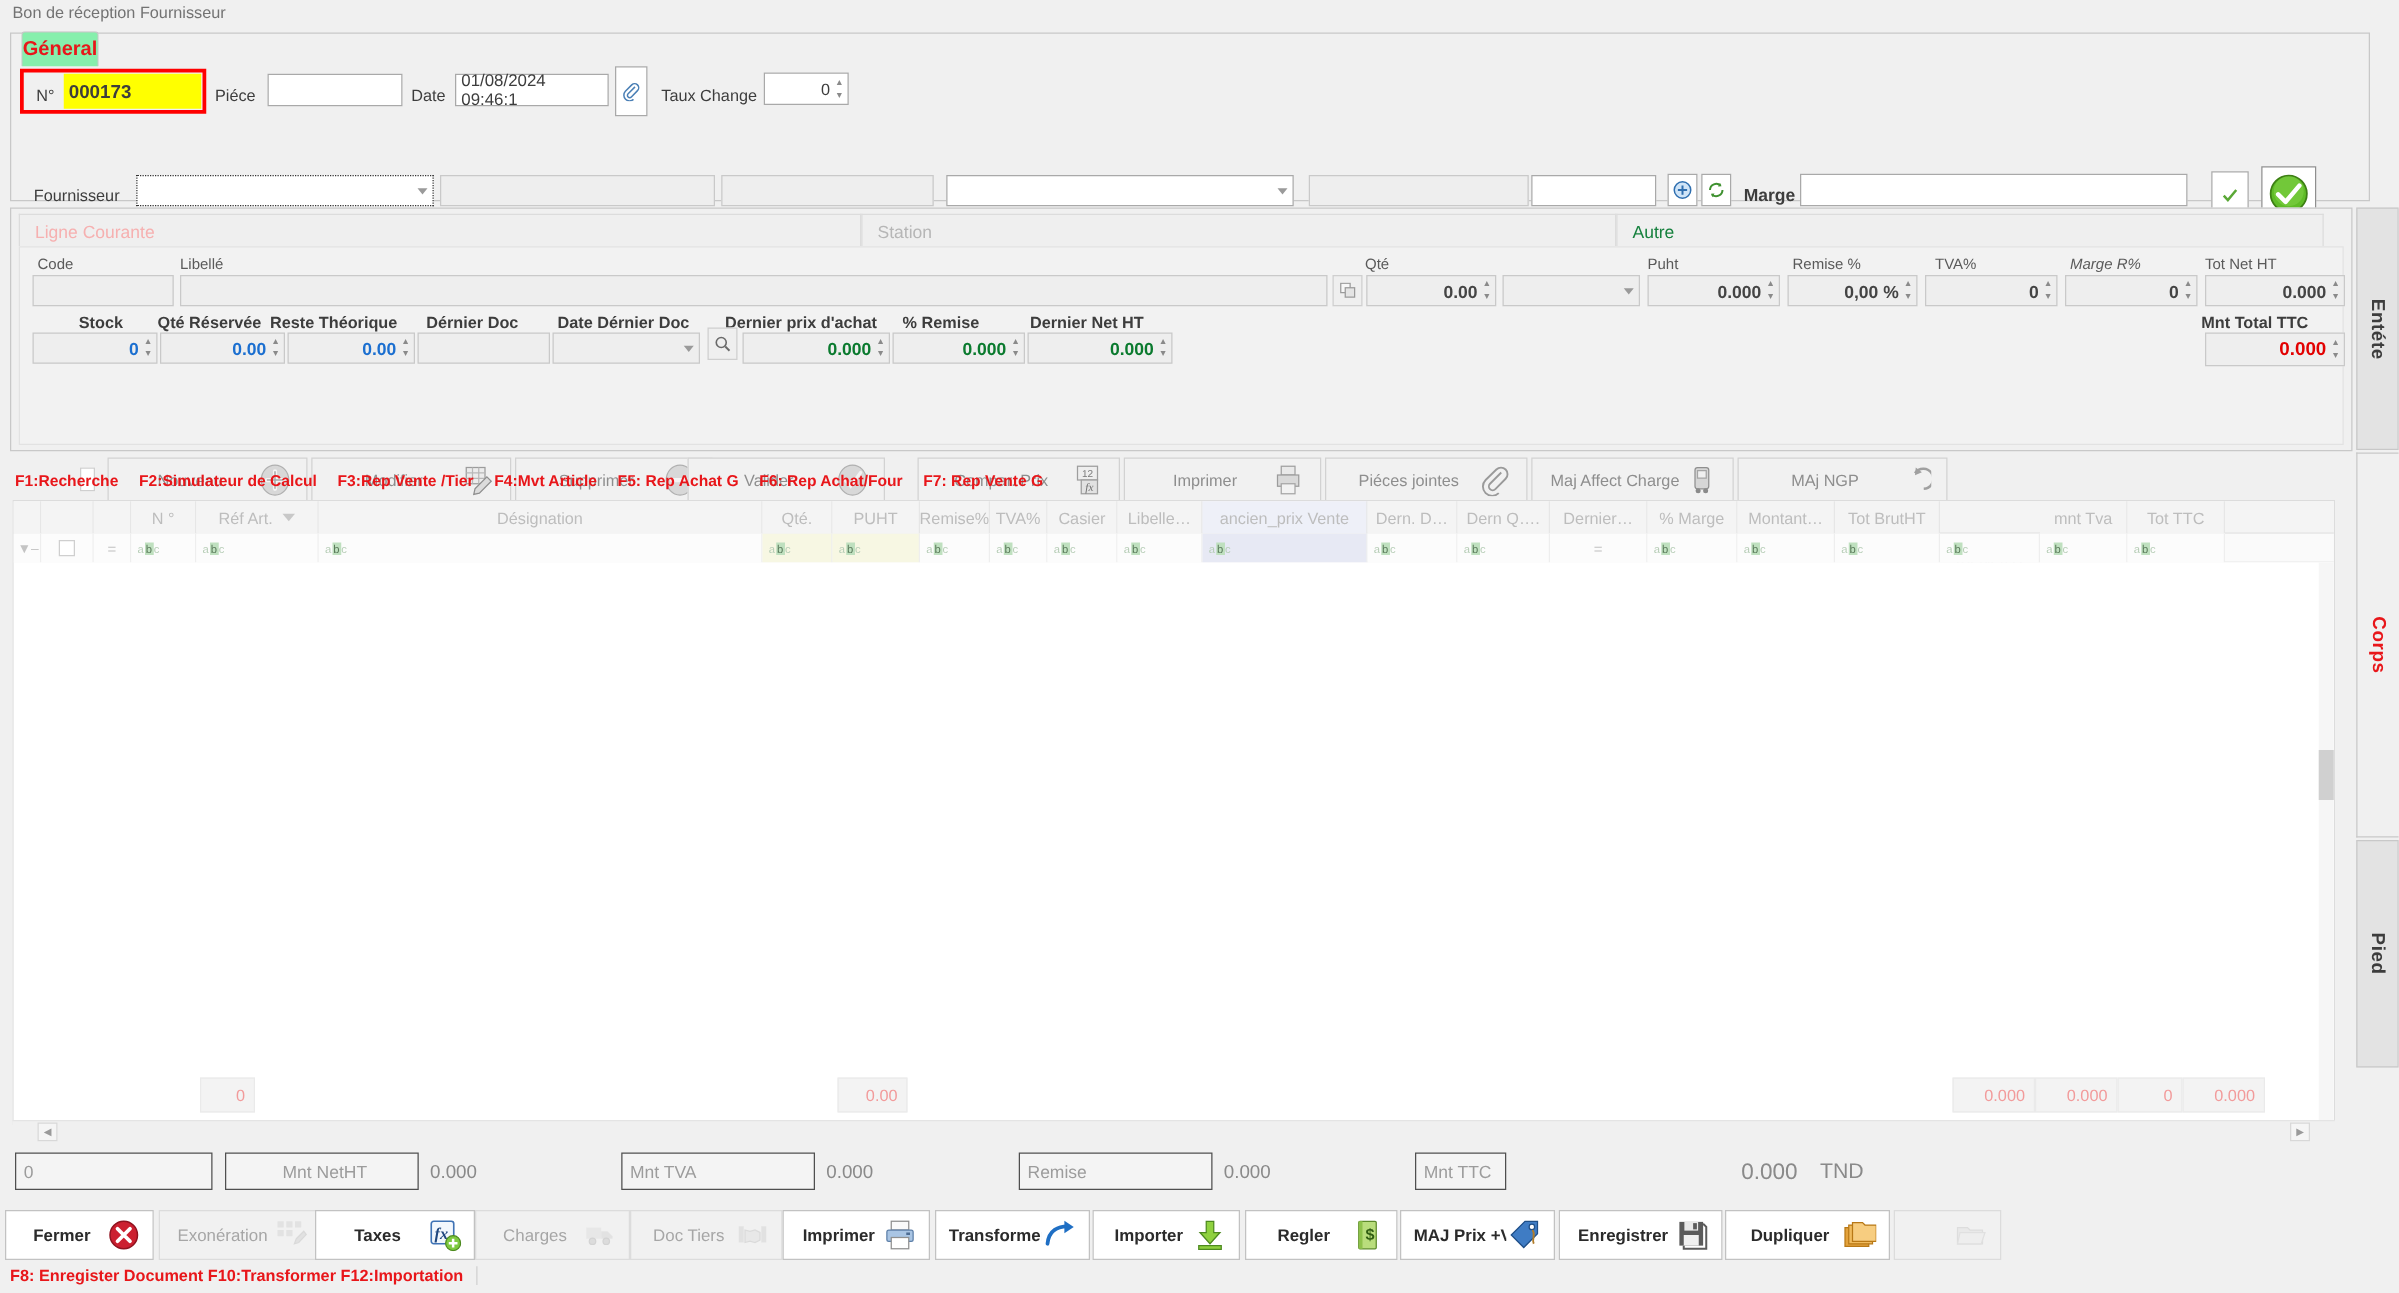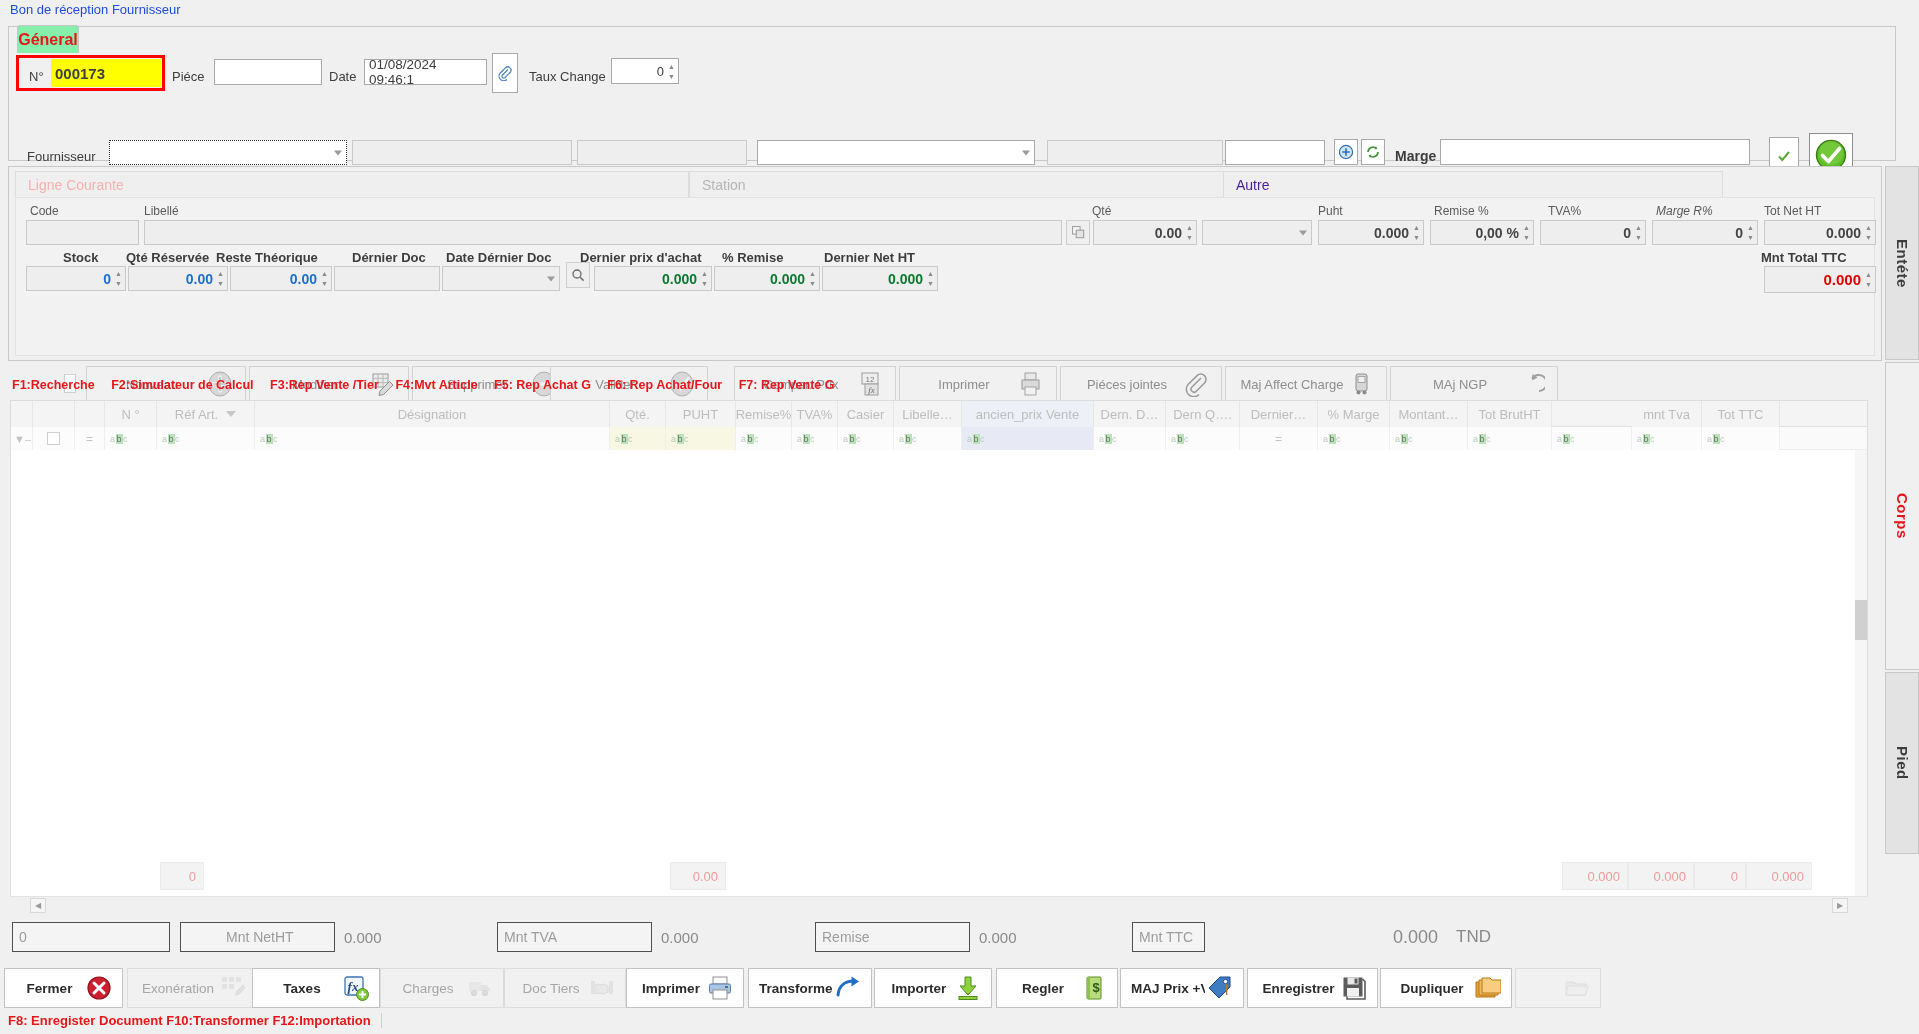--- a/index.html
+++ b/index.html
@@ -12,21 +12,21 @@
     font-family: "Liberation Sans", sans-serif;
     font-size: 13px;
     color: #3d3d3d;
     -webkit-font-smoothing: antialiased;
   }
   .app { position: relative; width: 1919px; height: 1034px; background: #f0f0f0; }
 
   
   .win-title {
     position: absolute; left: 10px; top: 2px;
-    font-size: 13px; color: #1d4ed8;
+    font-size: 13px; color: #737373;
   }
 
   
   .general-panel {
     position: absolute; left: 8px; top: 26px; width: 1888px; height: 135px;
     background: #f0f0f0; border: 1px solid #c8c8c8;
   }
   .tab-general {
     position: absolute; left: 8px; top: -2px; width: 62px; height: 28px;
     background: #86efac; border: 1px solid #c6c6c6; border-bottom: none;
@@ -68,21 +68,21 @@
     background: #f0f0f0; border: 1px solid #c8c8c8;
   }
   .lc-tabs { position: absolute; left: 6px; top: 4px; right: 6px; height: 26px; }
   .lc-tab {
     position: absolute; height: 26px; display: flex; align-items: center;
     padding: 0 12px; font-size: 14px; background: #efefef;
     border: 1px solid #dcdcdc; border-bottom: none;
   }
   .lc-tab.t1 { left: 0; width: 674px; color: #f6b0b0; justify-content: flex-start; }
   .lc-tab.t2 { left: 674px; width: 604px; color: #b6b6b6; }
-  .lc-tab.t3 { left: 1208px; width: 500px; color: #4c1d95; }
+  .lc-tab.t3 { left: 1278px; width: 566px; color: #15803d; }
   .lc-body {
     position: absolute; left: 6px; top: 30px; right: 6px; bottom: 4px;
     background: #f2f2f2; border: 1px solid #e2e2e2;
   }
   .hdr-sm { position: absolute; font-size: 12px; color: #5a5a5a; }
   .hdr-bold { position: absolute; font-size: 13px; color: #3d3d3d; font-weight: bold; }
   .val-blue { color: #1b6fd0; font-weight: bold; font-size: 14px; }
   .val-green { color: #0a7a2e; font-weight: bold; font-size: 14px; }
   .val-red { color: #e20000; font-weight: bold; font-size: 15px; }
   .val-dark { color: #444; font-weight: bold; font-size: 14px; }
@@ -353,21 +353,21 @@
         <span class="val-dark">0.000</span>
         <span class="spin">
             <span>▲</span>
             <span>▼</span>
           </span>
       </div>
 
       <div class="hdr-bold" style="left:47px; top:52px;">Stock</div>
       <div class="hdr-bold" style="left:110px; top:52px;">Qté Réservée</div>
       <div class="hdr-bold" style="left:200px; top:52px;">Reste Théorique</div>
-      <div class="hdr-bold" style="left:336px; top:52px;text-align:center;">Dérnier Doc</div>
+      <div class="hdr-bold" style="left:325px; top:52px;text-align:center;">Dérnier Doc</div>
       <div class="hdr-bold" style="left:430px; top:52px;">Date Dérnier Doc</div>
       <div class="hdr-bold" style="left:564px; top:52px;">Dernier prix d'achat</div>
       <div class="hdr-bold" style="left:706px; top:52px;">% Remise</div>
       <div class="hdr-bold" style="left:808px; top:52px;">Dernier Net HT</div>
       <div class="hdr-bold" style="left:1745px; top:52px;">Mnt Total  TTC</div>
 
       <div class="fld flat right" style="left:10px; top:68px; width:100px; height:25px;">
         <span class="val-blue">0</span>
         <span class="spin">
             <span>▲</span>

